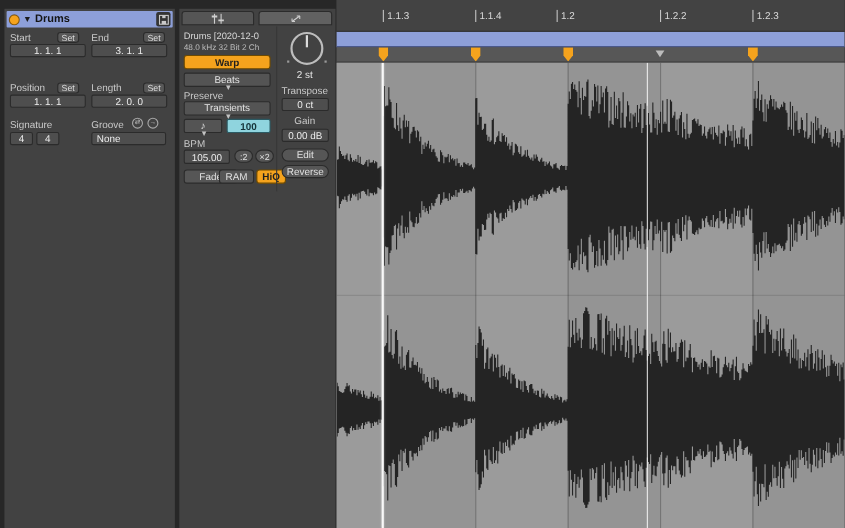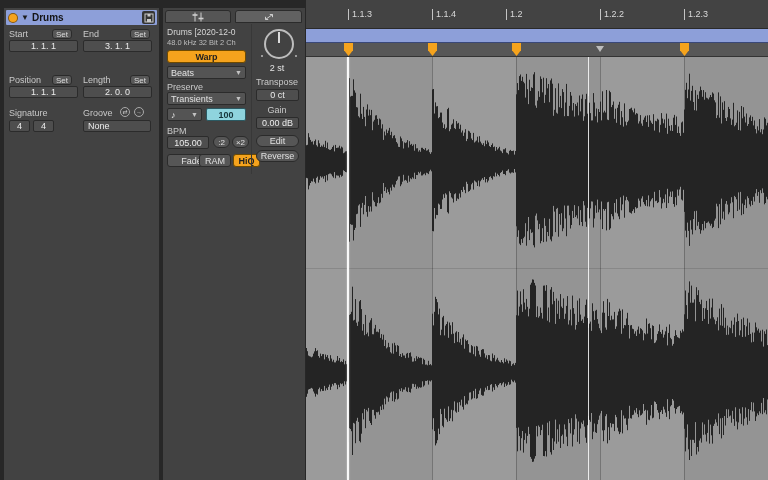--- a/index.html
+++ b/index.html
@@ -4,21 +4,21 @@
 <style>
   html,body{margin:0;padding:0;background:#272727;font-family:"Liberation Sans",sans-serif;}
   .app{position:relative;width:768px;height:480px;overflow:hidden;background:#272727;color:#cfcfcf;}
 
   
   .lbl{position:absolute;font-size:9px;color:#c9c9c9;white-space:nowrap;}
   .vbox{position:absolute;height:12px;background:#4e4e4e;border:1px solid #2b2b2b;border-radius:2px;
         font-size:9px;color:#ececec;display:flex;align-items:center;justify-content:center;box-sizing:border-box;}
   .dd{position:absolute;height:13px;background:#545454;border:1px solid #2b2b2b;border-radius:2px;
       font-size:9px;color:#e2e2e2;display:flex;align-items:center;justify-content:space-between;
-      padding:0 3px;box-sizing:border-box;}
+      padding:0 3px;box-sizing:border-box;flex-direction:column;}
   .dd .arr{font-size:7px;color:#c3c3c3;margin-left:2px;}
   .btn{position:absolute;height:13px;background:#565656;border:1px solid #2b2b2b;border-radius:3px;
        font-size:9px;color:#e0e0e0;display:flex;align-items:center;justify-content:center;box-sizing:border-box;}
   .obtn{background:var(--accent);color:#1f1f1f;font-weight:bold;border-color:#6e4a00;}
   .setb{position:absolute;height:10px;line-height:9px;background:#585858;border:1px solid #2b2b2b;border-radius:3px;
         font-size:8px;color:#dcdcdc;padding:0 3px;box-sizing:border-box;}
   .pill{border-radius:6px;}
 
   
   .panel{position:absolute;top:8px;bottom:0;background:#424242;}

